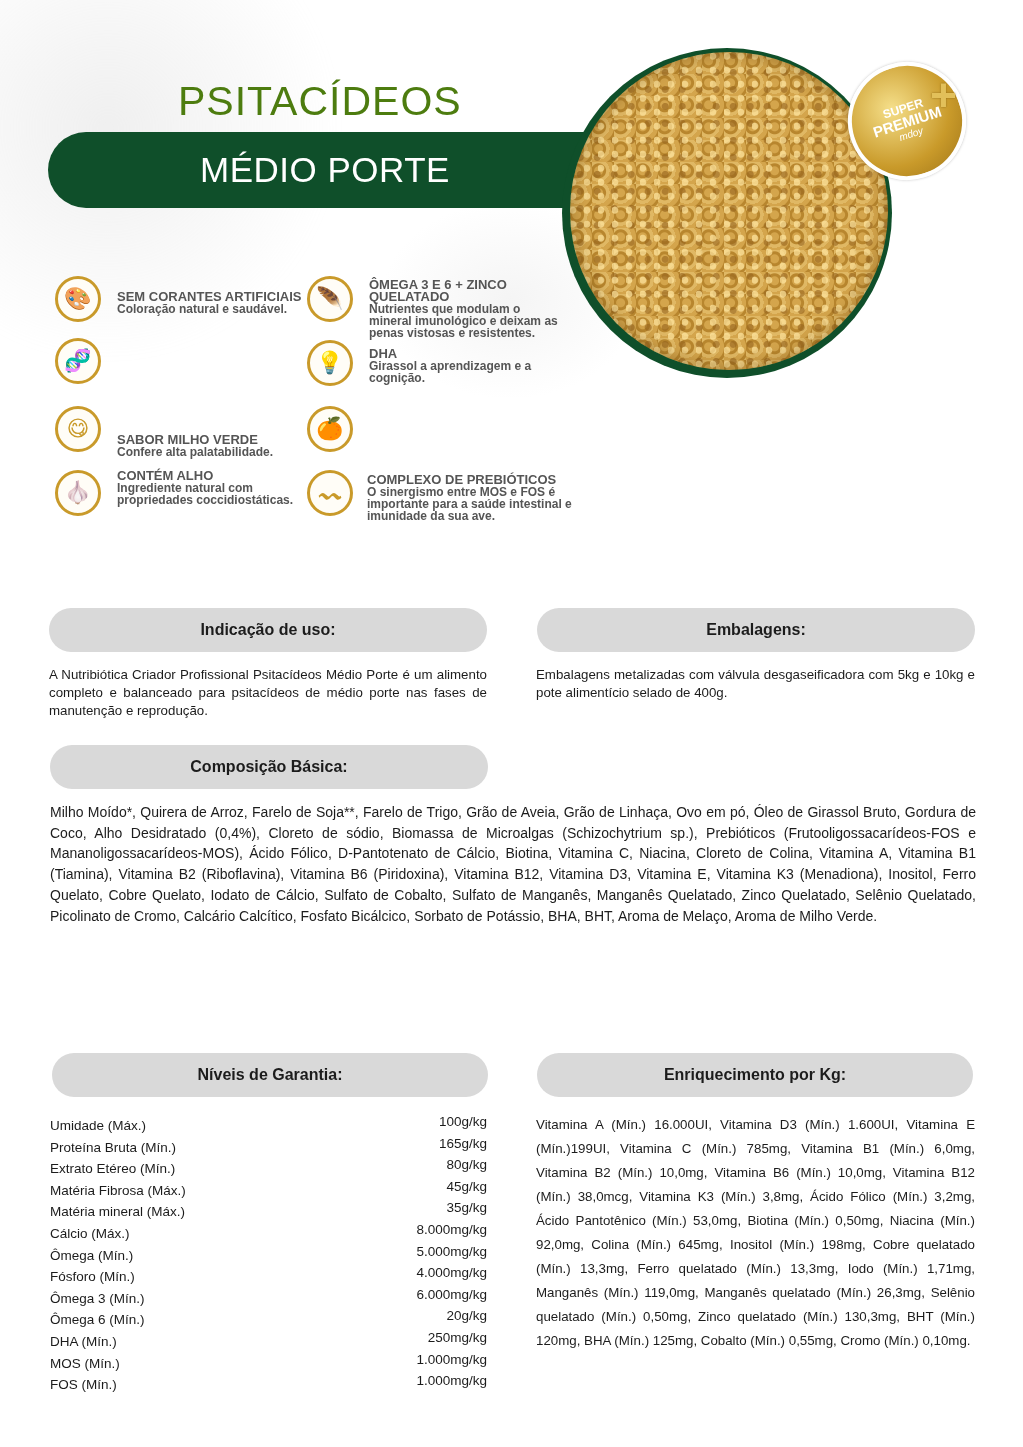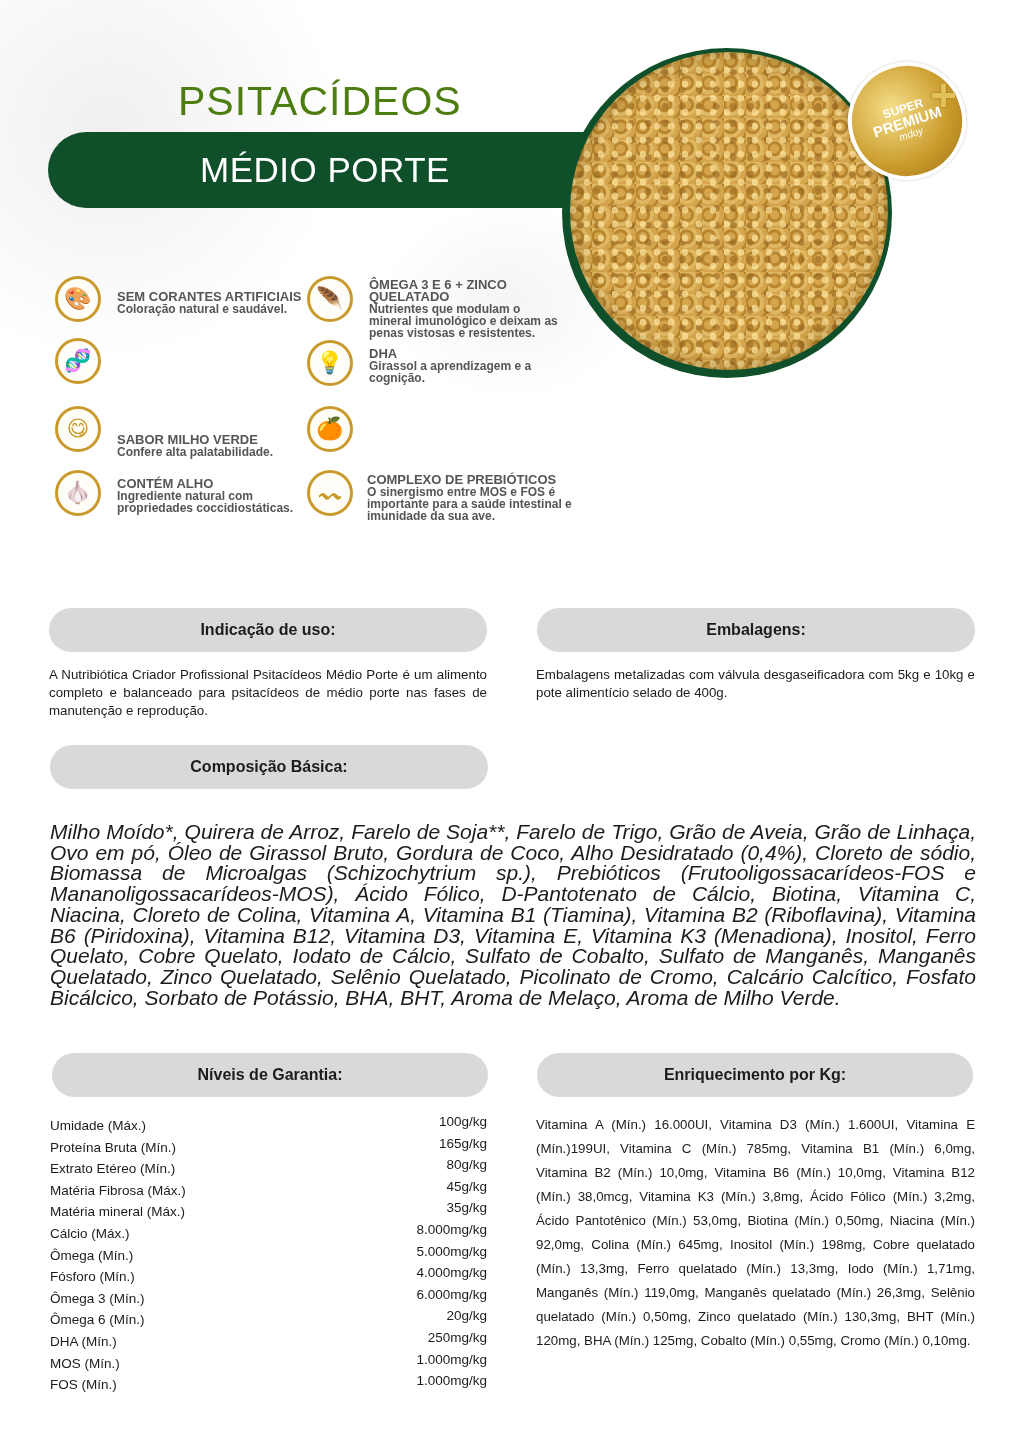--- a/index.html
+++ b/index.html
@@ -68,21 +68,21 @@
   }
   .feat-txt { margin-left:16px; }
   .feat-title { font-size:13px; font-weight:bold; color:#555555; line-height:12px; }
   .feat-desc { font-size:12px; color:#555555; line-height:12px;font-weight:bold; }
   .pill {
     position:absolute; height:44px; border-radius:22px; background:#d9d9d9;
     display:flex; align-items:center; justify-content:center;
     font-size:16px; font-weight:bold; color:#1c1c1c;
   }
   .para { position:absolute; font-size:13.3px; line-height:18px; color:#1c1c1c; text-align:justify; }
-  .comp { position:absolute; left:50px; top:822px; width:926px; font-size:21px; line-height:20.7px; text-align:justify; color:#1c1c1c;font-style:italic; }
+  .comp { position:absolute; left:50px; top:802px; width:926px; font-size:14px; line-height:20.7px; text-align:justify; color:#1c1c1c; }
   .niveis { position:absolute; left:50px; top:1118px; width:437px; }
   .nrow { display:flex; justify-content:space-between; height:21.6px; font-size:13.5px; color:#1c1c1c; }
   .nrow .nv { position:relative; top:-4px; }
   .enriq { position:absolute; left:536px; top:1113px; width:439px; font-size:13.3px; line-height:24px; text-align:justify; color:#1c1c1c; }
 </style>
 </head>
 <body>
 
 <div class="leaf-bg"></div>
 <div class="leaf-bg2"></div>
@@ -114,21 +114,21 @@
   </div>
   <div class="feat" style="left:0;top:134px;">
     <div class="feat-icon">😋</div>
     <div class="feat-txt" style="margin-top:28px;">
       <div class="feat-title">SABOR MILHO VERDE</div>
       <div class="feat-desc">Confere alta palatabilidade.</div>
     </div>
   </div>
   <div class="feat" style="left:0;top:198px;">
     <div class="feat-icon">🧄</div>
-    <div class="feat-txt" style="margin-top:8px;">
+    <div class="feat-txt" style="">
       <div class="feat-title">CONTÉM ALHO</div>
       <div class="feat-desc">Ingrediente natural com</div>
       <div class="feat-desc">propriedades coccidiostáticas.</div>
     </div>
   </div>
   <div class="feat" style="left:252px;top:4px;">
     <div class="feat-icon">🪶</div>
     <div class="feat-txt" style="margin-top:3px;">
       <div class="feat-title">ÔMEGA 3 E 6 + ZINCO QUELATADO</div>
       <div class="feat-desc">Nutrientes que modulam o</div>

